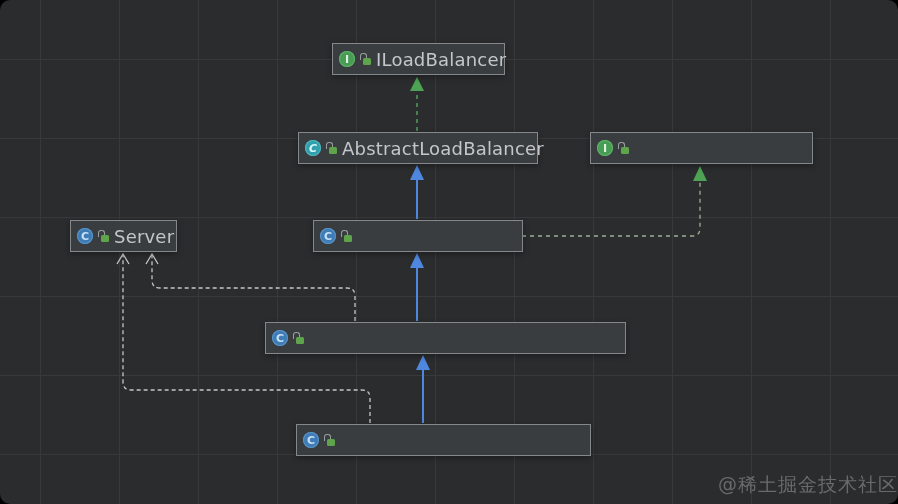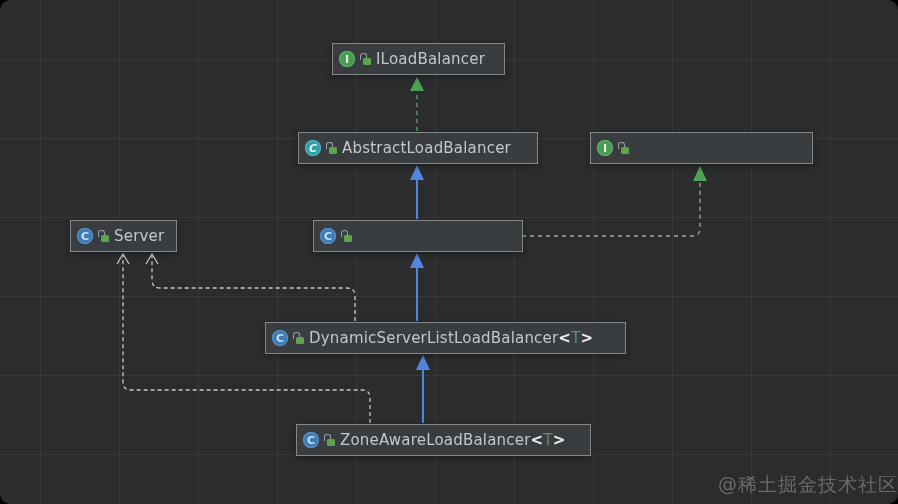--- a/index.html
+++ b/index.html
@@ -15,21 +15,21 @@
   }
   #edge-layer{position:absolute;left:0;top:0;width:898px;height:504px;}
   #node-layer{position:absolute;left:0;top:0;width:898px;height:504px;}
   .node{
     position:absolute;height:30px;box-sizing:content-box;
     background:#3a3d3f;border:1px solid #85888a;
     display:flex;align-items:center;padding:0 6px;gap:5px;
     box-shadow:0 2px 6px rgba(0,0,0,.35);
     cursor:default;
   }
-  .node-label{color:#c3c7cb;font-size:15px;white-space:nowrap;letter-spacing:.2px;}
+  .node-label{color:#c3c7cb;font-size:18px;white-space:nowrap;letter-spacing:.2px;}
   .gbracket{color:#eceef0;font-weight:bold;}
   .gparam{color:#5f8d77;}
   .cicon{
     width:16px;height:16px;border-radius:50%;flex:none;
     display:inline-flex;align-items:center;justify-content:center;
     font-size:11px;font-weight:bold;line-height:1;
   }
   .cicon.interface{background:#499c54;color:#dff0e1;box-shadow:inset 0 0 0 1px #62b26d;}
   .cicon.class{background:#3f7cb5;color:#c5e1f7;box-shadow:inset 0 0 0 1px #5a94c9;}
   .cicon.abstract-class{background:#2fa0ac;color:#dcf6f8;font-style:italic;box-shadow:inset 0 0 0 1px #55b6c0;}
@@ -97,22 +97,20 @@
         <span class="lock"></span>
         <span class="node-label">Server</span>
       </div>
       <div class="node" style="left: 313px; top: 220px; width: 196px;">
         <span class="cicon class">C</span>
         <span class="lock"></span>
       </div>
       <div class="node" style="left: 265px; top: 322px; width: 347px;">
         <span class="cicon class">C</span>
         <span class="lock"></span>
-        <span class="node-label">DynamicServerListLoadBalancer<span class="gbracket">&lt;</span><span class="gparam">T</span><span class="gbracket">&gt;</span></span>
       </div>
       <div class="node" style="left: 296px; top: 424px; width: 281px;">
         <span class="cicon class">C</span>
         <span class="lock"></span>
-        <span class="node-label">ZoneAwareLoadBalancer<span class="gbracket">&lt;</span><span class="gparam">T</span><span class="gbracket">&gt;</span></span>
       </div>
     </div>
   <div id="watermark">@稀土掘金技术社区</div>
 </div>
 
 </body></html>

